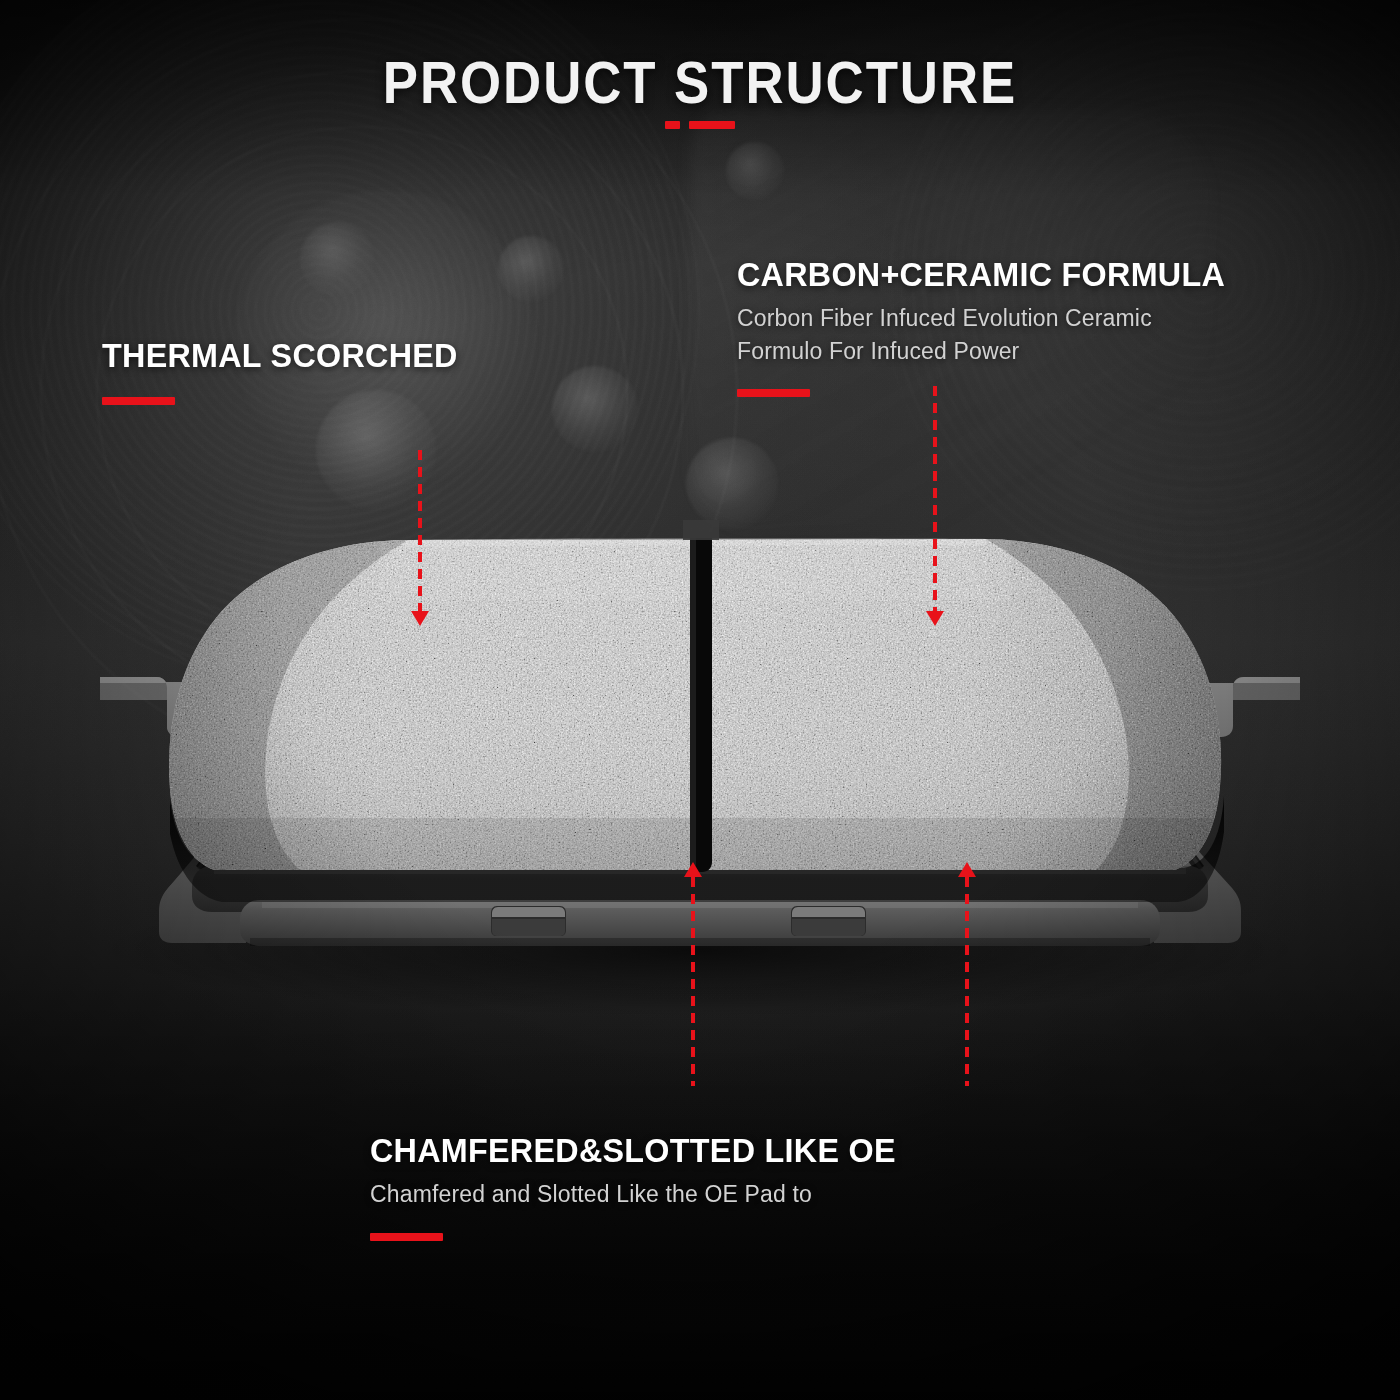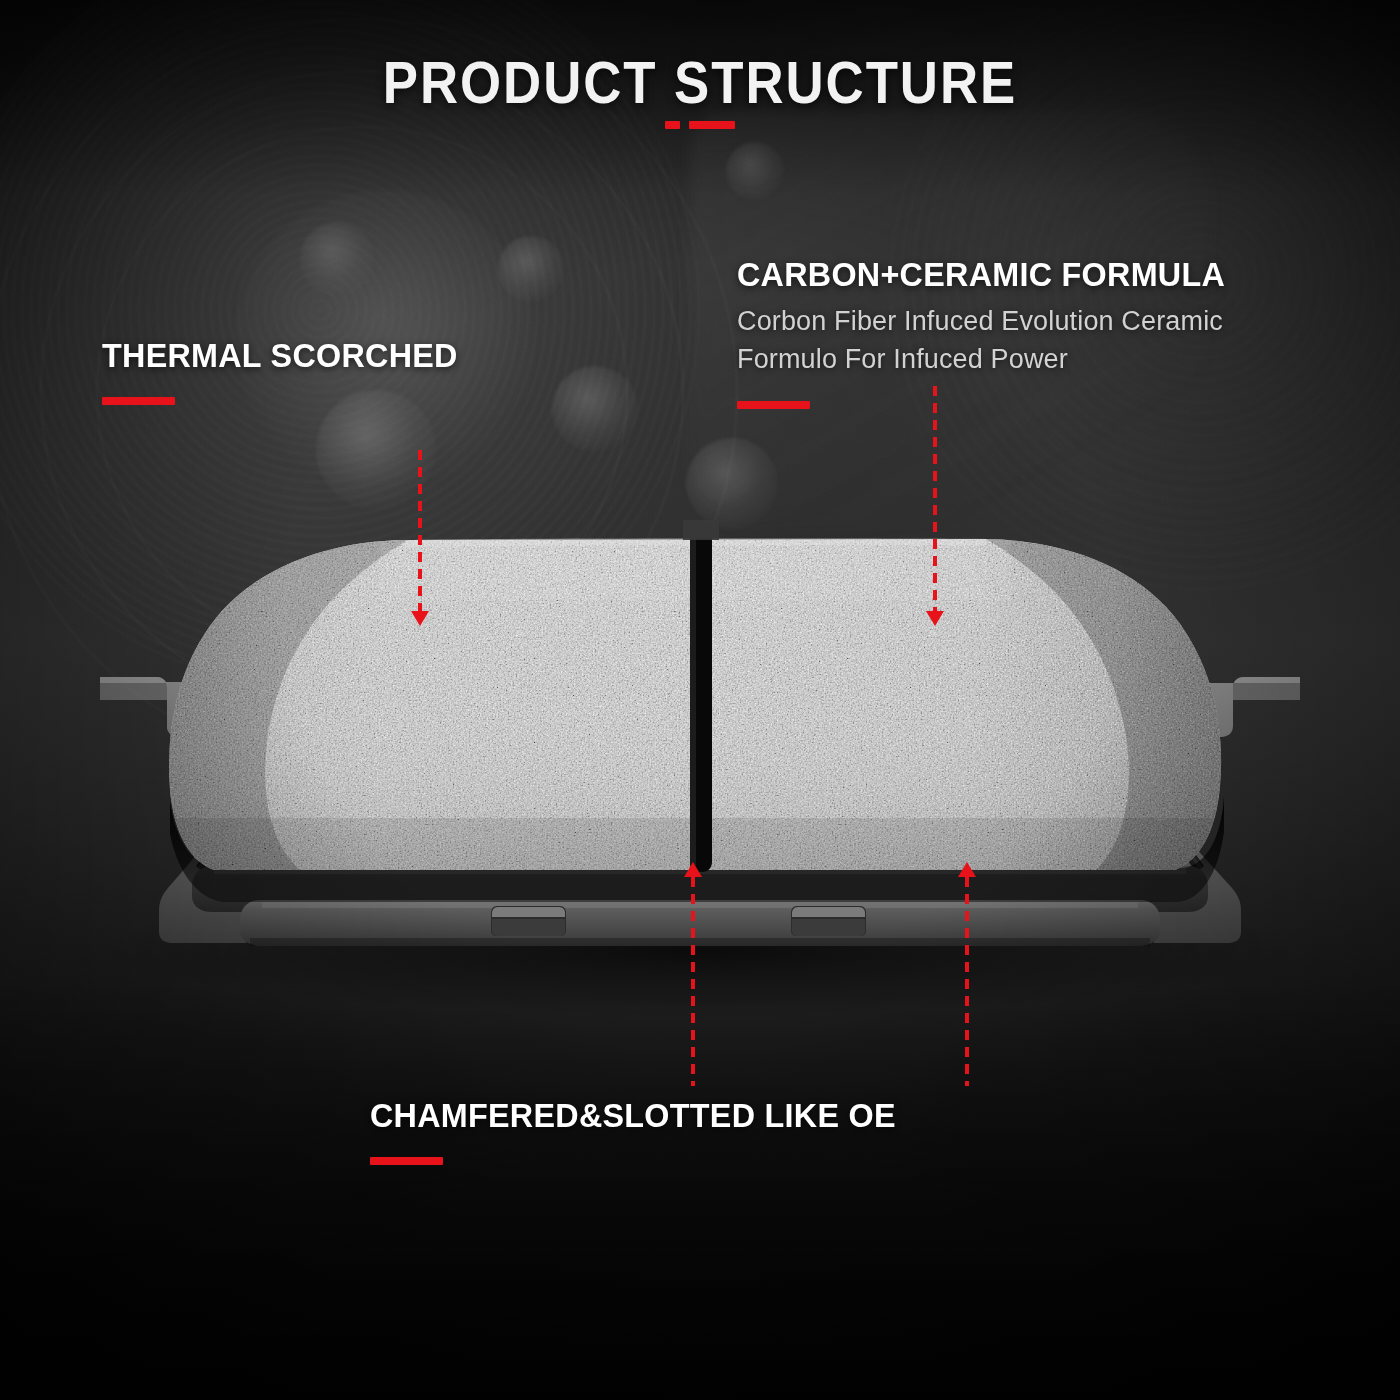--- a/index.html
+++ b/index.html
@@ -109,33 +109,33 @@
     font-weight:bold;
     letter-spacing:.3px;
     transform:scaleX(.95);
     transform-origin:left center;
     white-space:nowrap;
     text-shadow:0 2px 8px rgba(0,0,0,.65);
   }
   .callout p{
     margin:0;
     color:#d2d2d2;
-    font-size:27px;
+    font-size:23px;
     font-weight:300;
     line-height:1.42;
     letter-spacing:.15px;
     text-shadow:0 1px 6px rgba(0,0,0,.6);
   }
   .callout .rulebar{
     display:block;height:8px;width:73px;border-radius:1px;margin-top:22px;
   }
 
   #callout-thermal{left:102px;top:336px;}
   #callout-carbon{left:737px;top:255px;}
-  #callout-chamfer{left:370px;top:1096px;}
+  #callout-chamfer{left:370px;top:1131px;}
 
   
   .arrow{position:absolute;width:12px;}
   .arrow .shaft{
     position:absolute;left:50%;transform:translateX(-50%);
     width:4px;
     background-image:linear-gradient(180deg,#e8121a 0 58%, rgba(0,0,0,0) 58% 100%);
     background-size:4px 17px;
     background-repeat:repeat-y;
   }
@@ -458,16 +458,17 @@
 
   <div class="callout" id="callout-carbon">
     <h3>CARBON+CERAMIC FORMULA</h3>
     <p>Corbon Fiber Infuced Evolution Ceramic</p>
     <p>Formulo For Infuced Power</p>
     <span class="rulebar" style="background: rgb(232, 18, 26);"></span>
   </div>
 
   <div class="callout" id="callout-chamfer">
     <h3>CHAMFERED&amp;SLOTTED LIKE OE</h3>
+    <p>Chamfered and Slotted Like the OE Pad to</p>
     <span class="rulebar" style="background: rgb(232, 18, 26);"></span>
   </div>
 
 </div>
 
 </body></html>

